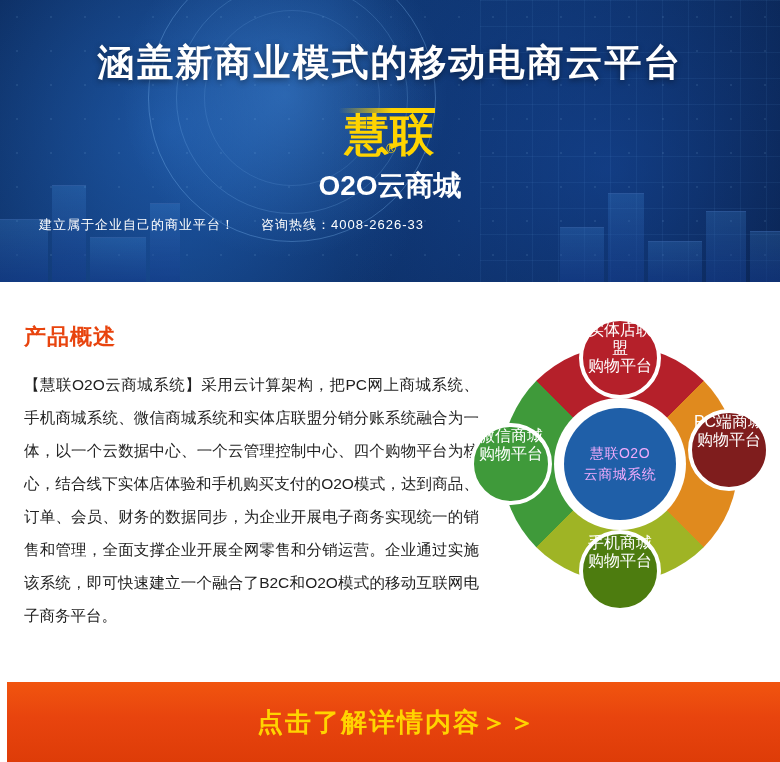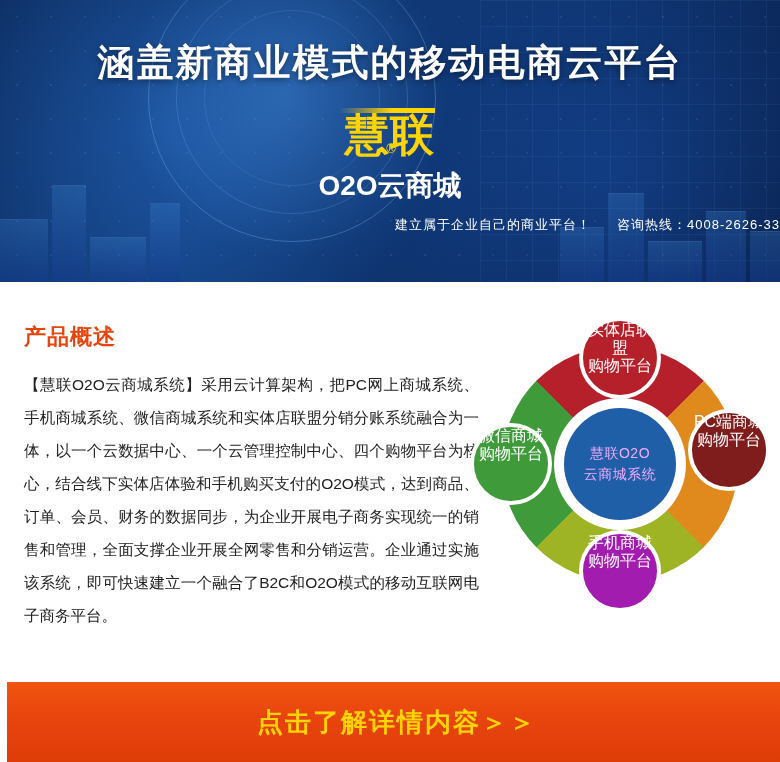--- a/index.html
+++ b/index.html
@@ -133,21 +133,21 @@
     color: #ffffff;
     font-size: 28px;
     font-weight: bold;
     letter-spacing: 0px;
     line-height: 1;
   }
   .hero-sub {
     margin-top: 16px;
     display: flex;
     align-items: center;
-    justify-content: flex-end;
+    justify-content: flex-start;
     gap: 26px;
     color: #ffffff;
     font-size: 13px;
     letter-spacing: 1px;
     margin-left: 39px;
   }
   .hero-sub .hotline { color: #ffffff; }
 
   
   .content {
@@ -241,21 +241,21 @@
     align-items: center;
     justify-content: flex-start;
     font-size: 16px;
     line-height: 18px;
     text-align: center;
     border: 4px solid #ffffff;
     box-sizing: border-box;
   }
   .node.top    { left: 109px; top: -1px;  background: #b5202a; }
   .node.right  { left: 218px; top: 91px; background: #7f1d1d; }
-  .node.bottom { left: 109px; top: 212px; background: #a21caf; }
+  .node.bottom { left: 109px; top: 212px; background: #4d7c0f; }
   .node.left   { left: 0px;   top: 105px; background: #3f9a3a; }
 
   
   .cta {
     position: absolute;
     left: 7px;
     top: 682px;
     width: 780px;
     height: 80px;
     background: linear-gradient(180deg, #f1550f 0%, #e8440e 45%, #de3c08 100%);

